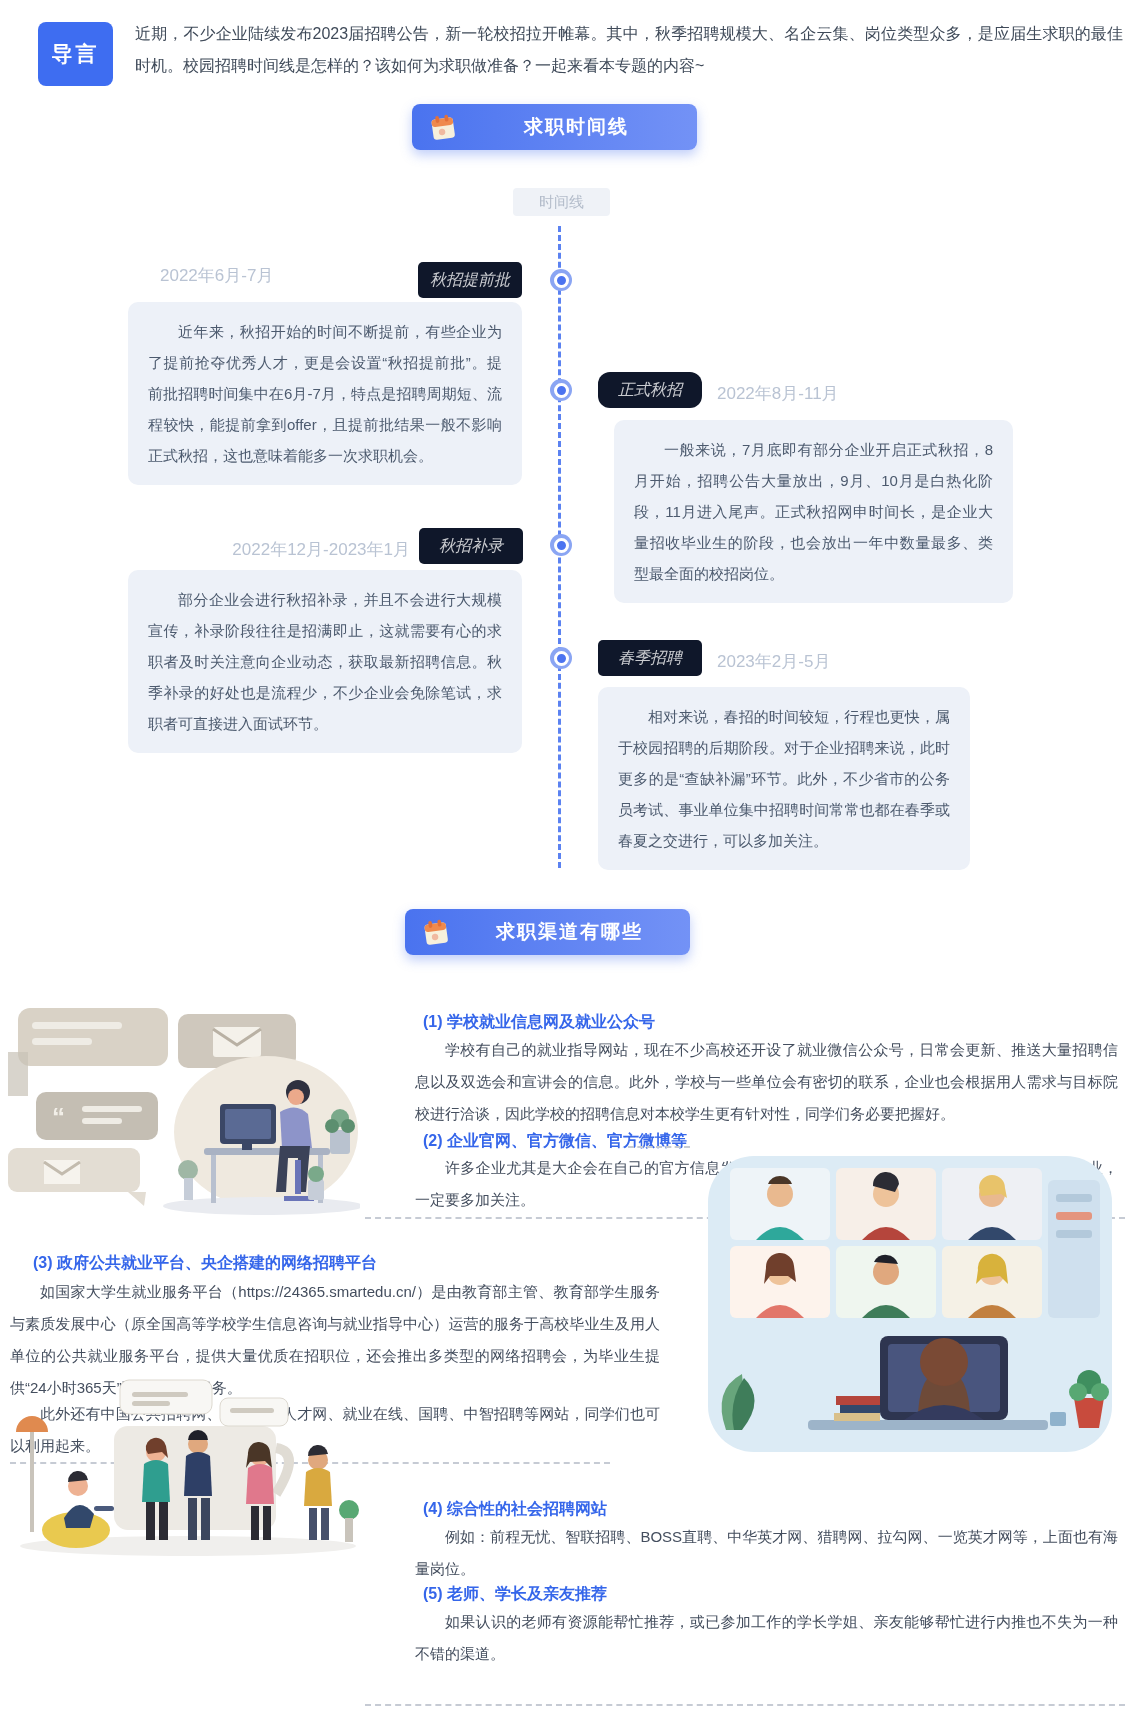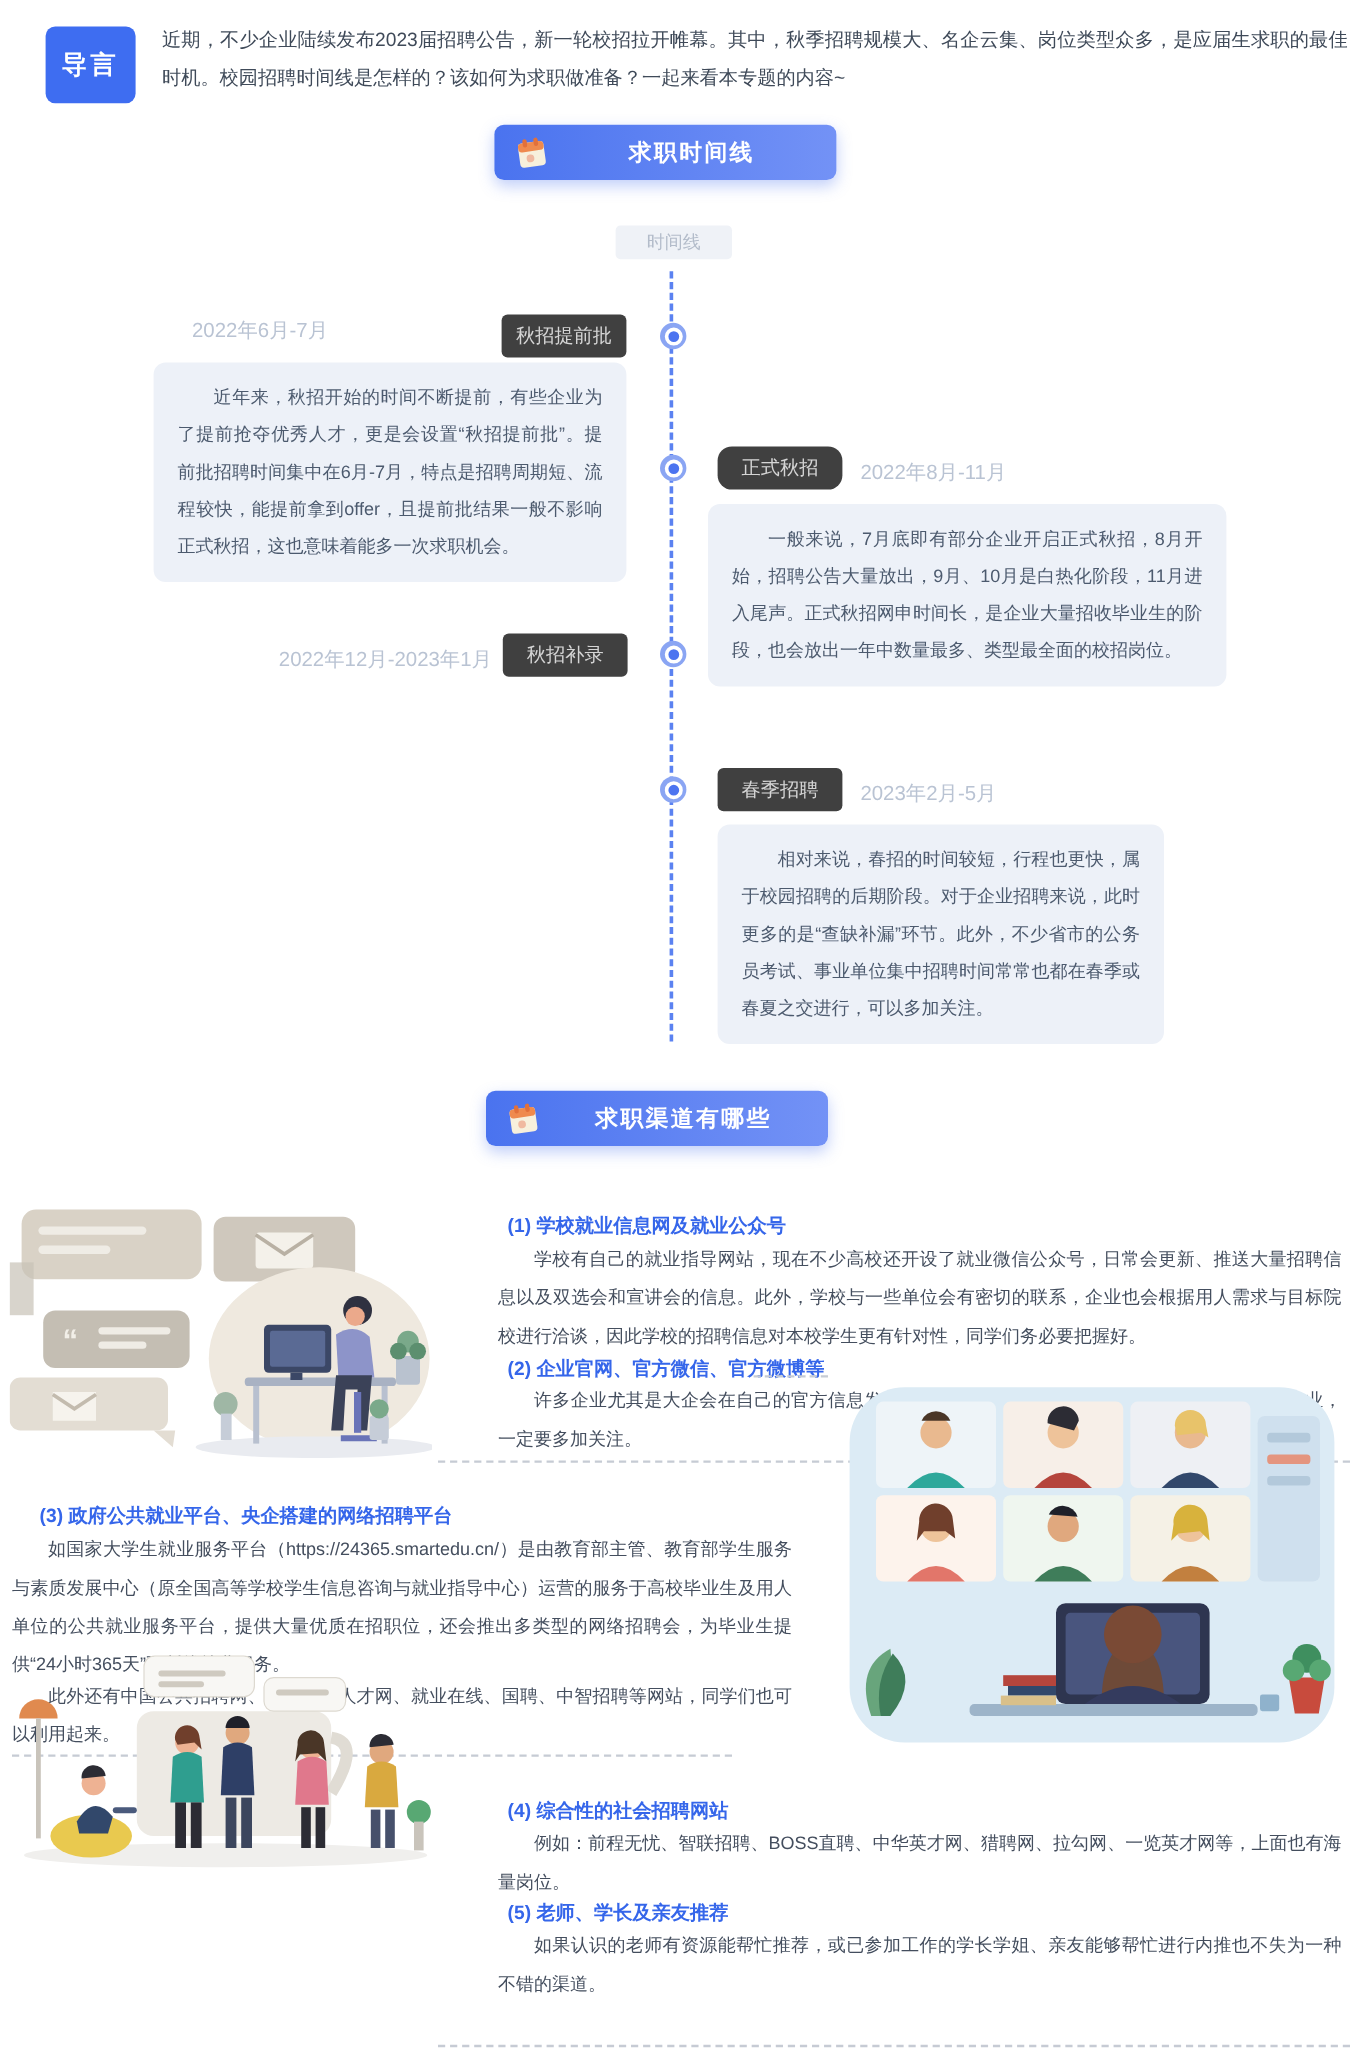--- a/index.html
+++ b/index.html
@@ -31,32 +31,32 @@
   .tl-dot i{display:block;width:9px;height:9px;border-radius:50%;background:#4c74f0;border:3px solid #fff;}
   #dot-1{top:269px;}#dot-2{top:379px;}#dot-3{top:534px;}#dot-4{top:647px;}
 
   .ev-date{position:absolute;color:#b9c3d3;font-size:17px;}
   #ev1-date{left:160px;top:264px;width:248px;text-align:left;}
   #ev2-date{left:717px;top:382px;}
   #ev3-date{left:160px;top:538px;width:250px;text-align:right;}
   #ev4-date{left:717px;top:650px;}
 
   .tag{position:absolute;height:36px;min-width:104px;box-sizing:border-box;padding:0 12px;
-    background:#404040;border-radius:5px;color:rgba(255,255,255,.78);font-size:16px;
-    display:flex;align-items:center;justify-content:center;}
+    background:#0f172a;border-radius:5px;color:rgba(255,255,255,.78);font-size:16px;
+    display:flex;align-items:center;justify-content:center;font-style:italic;}
   #tag-1{left:418px;top:262px;}
   #tag-2{left:598px;top:372px;border-radius:12px;}
   #tag-3{left:419px;top:528px;}
   #tag-4{left:598px;top:640px;}
 
   .box{position:absolute;background:#edf1f8;border-radius:10px;font-size:15px;line-height:31px;
     color:#4c5a6e;padding:14px 20px;box-sizing:border-box;text-align:justify;}
   .box p{margin:0;text-indent:2em;}
   #box-1{left:128px;top:302px;width:394px;}
-  #box-2{left:590px;top:420px;width:432px;}
+  #box-2{left:614px;top:420px;width:399px;}
   #box-3{left:128px;top:570px;width:394px;}
   #box-4{left:598px;top:687px;width:372px;}
 
   
   .ch-head{position:absolute;color:#3566ea;font-size:16px;font-weight:bold;}
   .ch-body{position:absolute;font-size:15px;line-height:32px;color:#444e5e;text-align:justify;}
   .ch-body p{margin:0;text-indent:2em;}
   #ch1-head{left:423px;top:1012px;}
   #ch1-body{left:415px;top:1034px;width:703px;}
   #ch2-head{left:423px;top:1131px;}
@@ -124,20 +124,23 @@
   </div>
 
   <div class="tag" id="tag-2">正式秋招</div>
   <div class="ev-date" id="ev2-date">2022年8月-11月</div>
   <div class="box" id="box-2">
     <p>一般来说，7月底即有部分企业开启正式秋招，8月开始，招聘公告大量放出，9月、10月是白热化阶段，11月进入尾声。正式秋招网申时间长，是企业大量招收毕业生的阶段，也会放出一年中数量最多、类型最全面的校招岗位。</p>
   </div>
 
   <div class="ev-date" id="ev3-date">2022年12月-2023年1月</div>
   <div class="tag" id="tag-3">秋招补录</div>
+  <div class="box" id="box-3">
+    <p>部分企业会进行秋招补录，并且不会进行大规模宣传，补录阶段往往是招满即止，这就需要有心的求职者及时关注意向企业动态，获取最新招聘信息。秋季补录的好处也是流程少，不少企业会免除笔试，求职者可直接进入面试环节。</p>
+  </div>
 
   <div class="tag" id="tag-4">春季招聘</div>
   <div class="ev-date" id="ev4-date">2023年2月-5月</div>
   <div class="box" id="box-4">
     <p>相对来说，春招的时间较短，行程也更快，属于校园招聘的后期阶段。对于企业招聘来说，此时更多的是“查缺补漏”环节。此外，不少省市的公务员考试、事业单位集中招聘时间常常也都在春季或春夏之交进行，可以多加关注。</p>
   </div>
 
   <div class="banner" id="banner-channels">
     <span class="b-icon">
       <svg width="30" height="30" viewBox="0 0 28 28">

